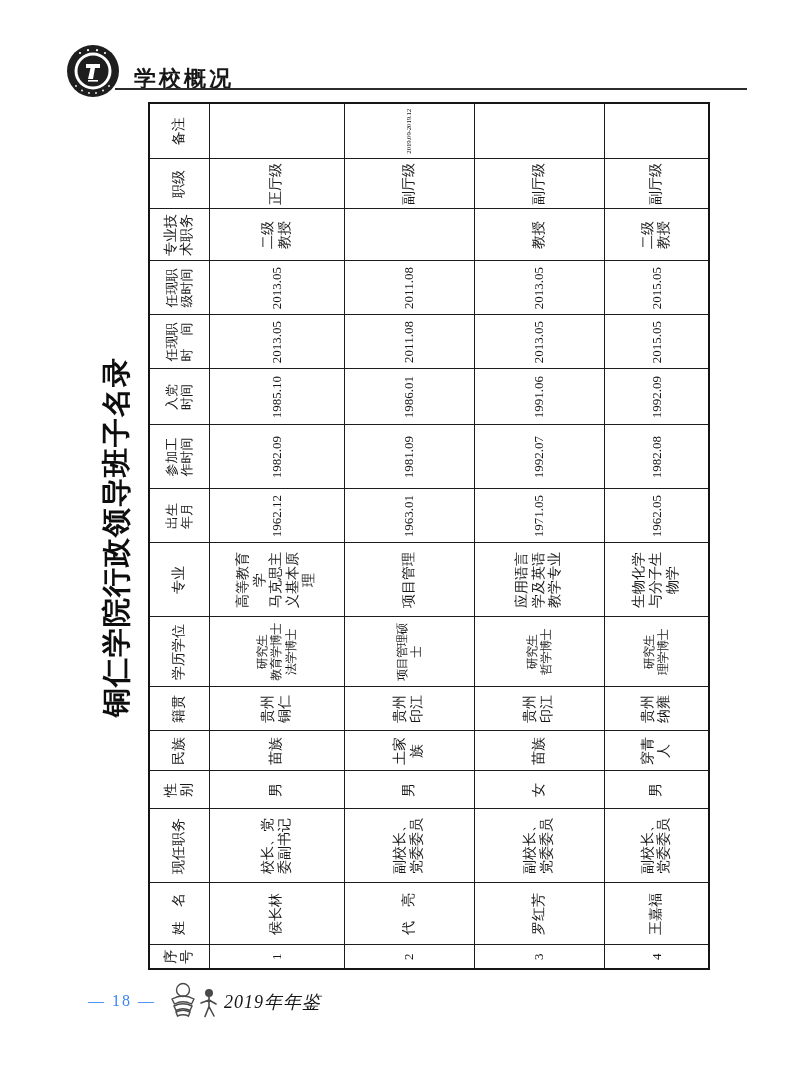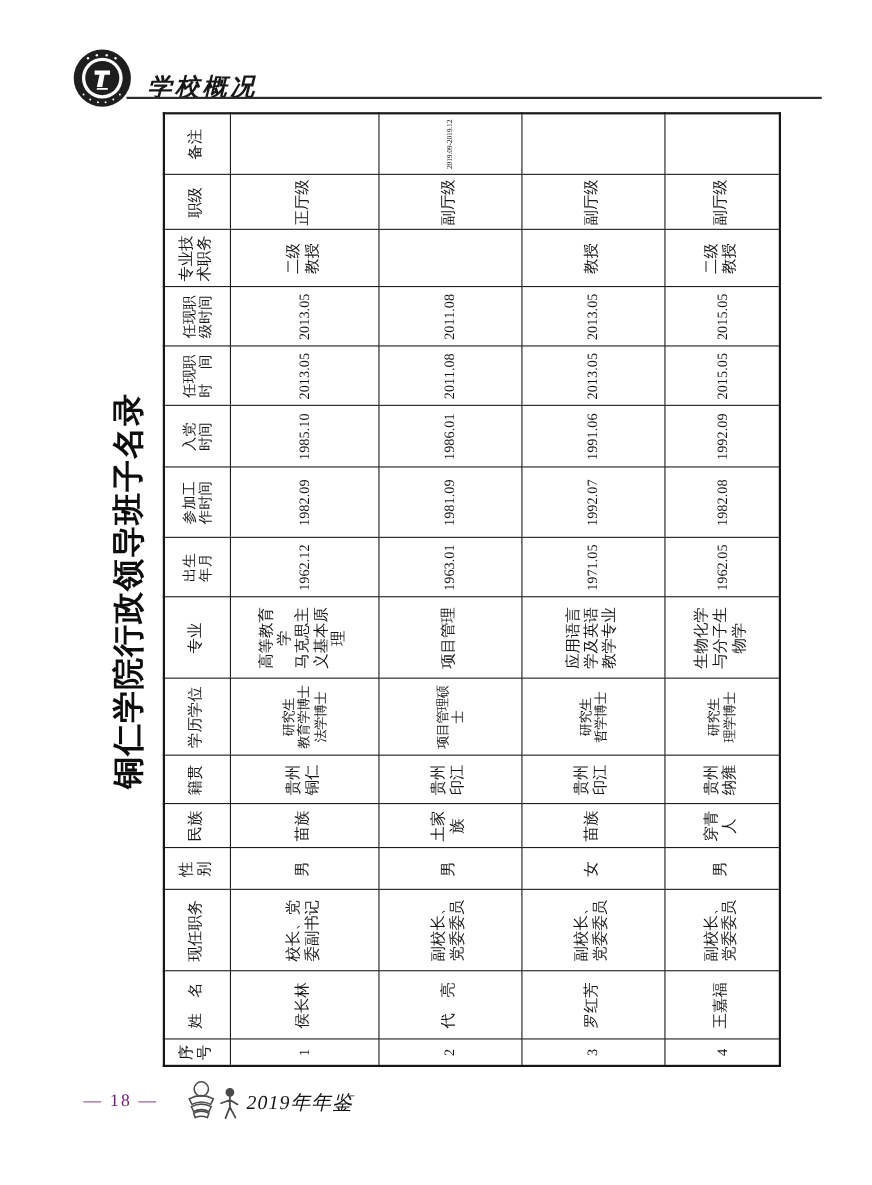--- a/index.html
+++ b/index.html
@@ -6,21 +6,21 @@
   body{
     width:793px;height:1077px;position:relative;overflow:hidden;
     background:#ffffff;
     font-family:"Liberation Serif","DejaVu Serif",serif;
     color:#111;
   }
   
   .page-header-logo{position:absolute;left:64px;top:42px;width:58px;height:58px;}
   .section-label{
     position:absolute;left:134px;top:64px;
-    font-size:22px;font-style:italic;font-weight:600;color:#171717;
+    font-size:22px;font-weight:600;color:#171717;
     letter-spacing:3px;white-space:nowrap;
   }
   .header-rule{position:absolute;left:115px;top:88px;width:632px;height:2px;background:#2c2c2c;}
   
   .rotated-canvas{
     position:absolute;left:90px;top:970px;width:866px;height:622px;
     transform:rotate(-90deg);transform-origin:0 0;
   }
   .doc-title{
     height:54px;display:flex;align-items:center;justify-content:center;
@@ -36,22 +36,22 @@
     padding:0 1px;text-align:center;vertical-align:middle;
     font-weight:normal;font-size:14px;line-height:1.18;
     white-space:pre-line;overflow:hidden;color:#161616;
   }
   table.roster .c-num{font-size:13px;letter-spacing:0px;}
   table.roster .c-degree{font-size:12px;letter-spacing:-0.5px;}
   table.roster .c-remark{font-size:7px;letter-spacing:-0.2px;}
   table.roster .c-seq{font-size:13px;}
   
   .page-number{
-    position:absolute;left:76px;top:992px;
-    font-size:16px;letter-spacing:2px;color:#701a75;white-space:nowrap;
+    position:absolute;left:88px;top:992px;
+    font-size:16px;letter-spacing:2px;color:#3b82f6;white-space:nowrap;
   }
   .footer-logo{position:absolute;left:166px;top:981px;width:52px;height:40px;}
   .yearbook-label{
     position:absolute;left:224px;top:990px;
     font-size:18px;font-weight:400;font-style:italic;color:#151515;
     letter-spacing:1px;white-space:nowrap;
   }
 </style>
 </head>
 <body>

